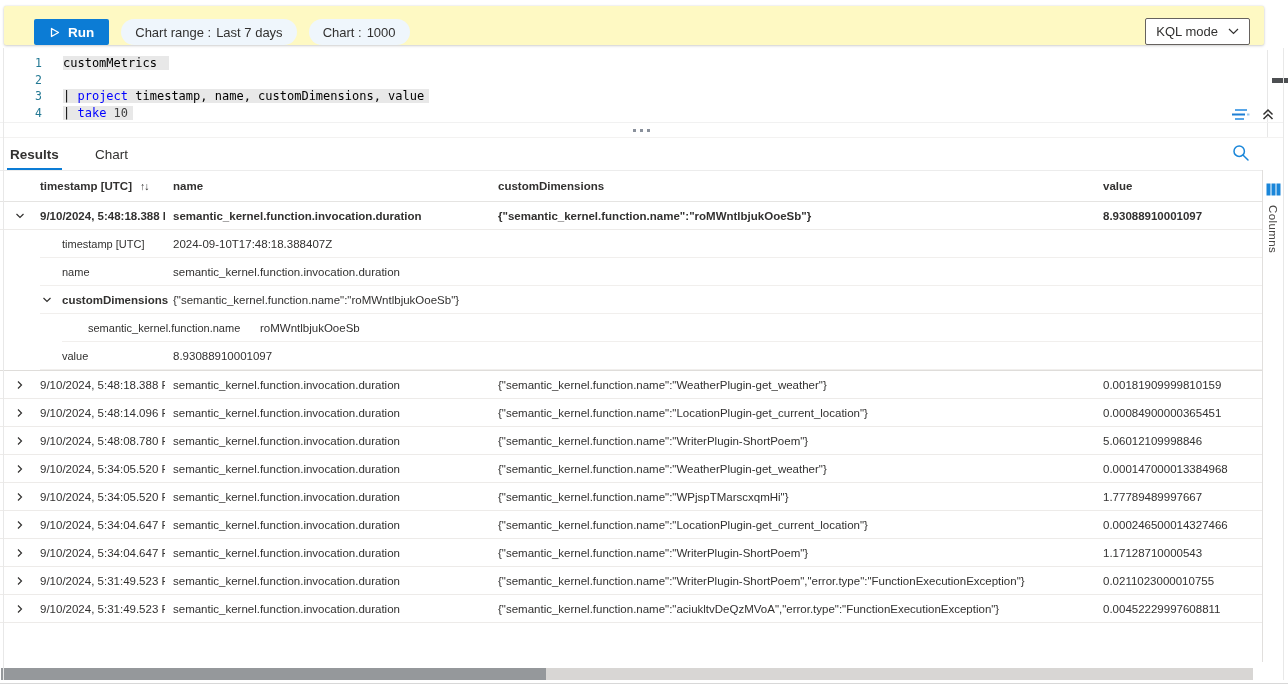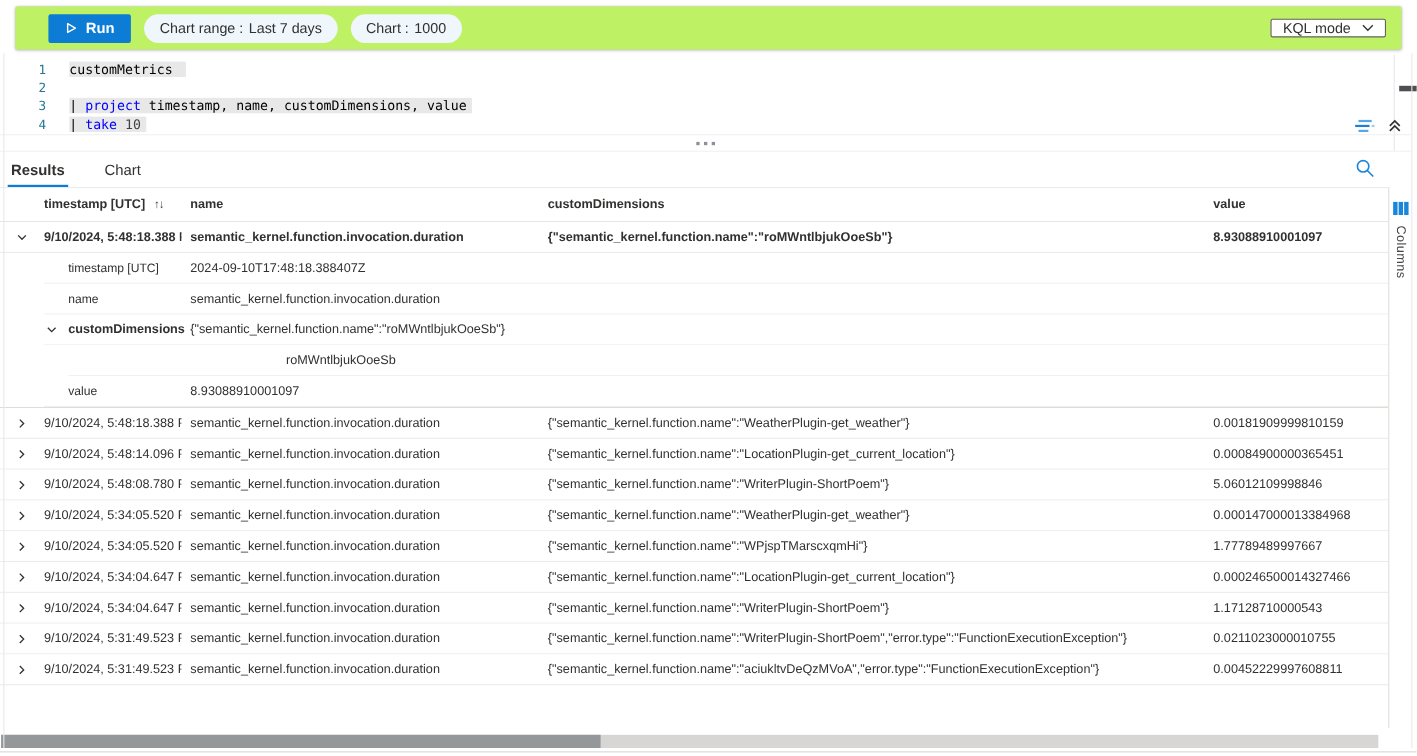--- a/index.html
+++ b/index.html
@@ -6,30 +6,30 @@
   html,body { width:1288px; height:687px; overflow:hidden; background:#fff;
     font-family:"Liberation Sans", sans-serif; color:#323130; }
   .page { position:relative; width:1288px; height:687px; }
 
   
   .panel-left, .panel-right { position:absolute; top:48px; width:1px; height:632px; background:#e8e8e8; }
   .panel-left { left:3px; } .panel-right { left:1283px; }
   .page-bottom { position:absolute; top:683px; left:0; width:1288px; height:1px; background:#d8d8d8; }
 
   
-  .toolbar-card { position:absolute; left:14px; top:6px; width:1260px; height:39px;
-    background:#bef264; border-radius:2px; display:flex; align-items:center;
+  .toolbar-card { position:absolute; left:4px; top:6px; width:1260px; height:39px;
+    background:#fef9c3; border-radius:2px; display:flex; align-items:flex-end;
     box-shadow:0 0 2px rgba(0,0,0,.12), 0 1px 3px rgba(0,0,0,.16); }
   .run-btn { margin-left:30px; height:26px; padding:0 15px; background:#0c7cd5; color:#fff;
     border:none; border-radius:2px; display:inline-flex; align-items:center; gap:8px;
     font-size:13.5px; font-weight:700; font-family:inherit; cursor:pointer; }
   .pill { margin-left:12px; height:26px; padding:0 14px; background:#eff6fc; border-radius:13px;
     display:inline-flex; align-items:center; gap:5px; font-size:13px; cursor:pointer; }
   .pill b { font-weight:400; }
-  .kql-dd { margin-left:auto; margin-right:14px; height:17px; min-width:102px; padding:0 10px;
+  .kql-dd { margin-left:auto; margin-right:14px; height:27px; min-width:102px; padding:0 10px;
     border:1px solid #66625e; border-radius:2px; background:#fff; display:inline-flex;
     align-items:center; justify-content:space-between; gap:10px; font-size:13px; cursor:pointer; }
 
   
   .editor { position:absolute; left:0; top:50px; width:1267px; height:72px; padding-top:5px; }
   .ed-line { display:flex; height:16.5px; align-items:center;
     font-family:"DejaVu Sans Mono", monospace; font-size:12px; }
   .ed-ln { width:42px; text-align:right; color:#237893; font-size:11.5px; }
   .ed-code { margin-left:21px; background:#e8e8e8; white-space:pre; padding-right:5px; color:#000; }
   .tk-plain { color:#000; } .tk-keyword { color:#0000ff; }
@@ -207,20 +207,21 @@
         <span class="dvalue">semantic_kernel.function.invocation.duration</span>
       </div>
       <div class="drow">
         <svg class="dchev" width="10" height="10" viewBox="0 0 10 10">
             <path d="M1.5 3 L5 6.5 L8.5 3" fill="none" stroke="#323130" stroke-width="1.2"></path>
           </svg>
         <span class="dlabel dlabel-bold">customDimensions</span>
         <span class="dvalue">{"semantic_kernel.function.name":"roMWntlbjukOoeSb"}</span>
       </div>
       <div class="drow drow-nested">
+        <span class="dlabel dlabel-nested">semantic_kernel.function.name</span>
         <span class="dvalue dvalue-nested">roMWntlbjukOoeSb</span>
       </div>
       <div class="drow">
         <span class="dlabel">value</span>
         <span class="dvalue">8.93088910001097</span>
       </div>
     </div>
 
     <div>
   <div class="trow">

